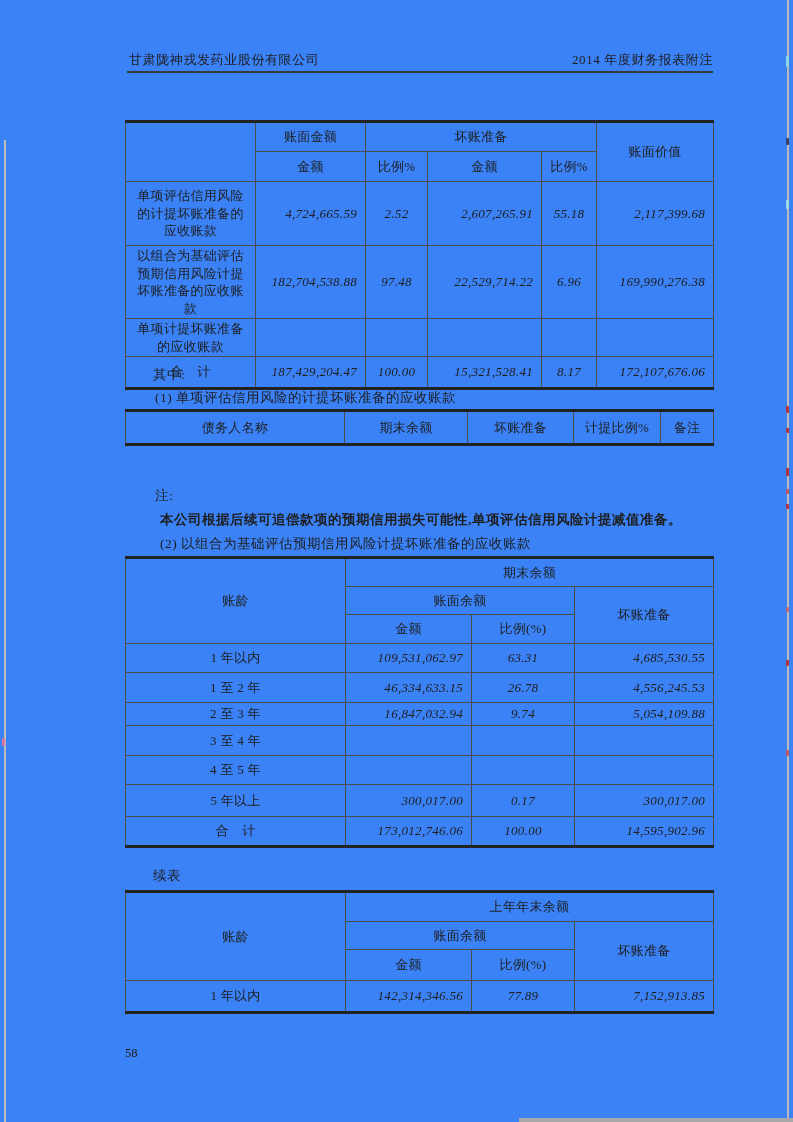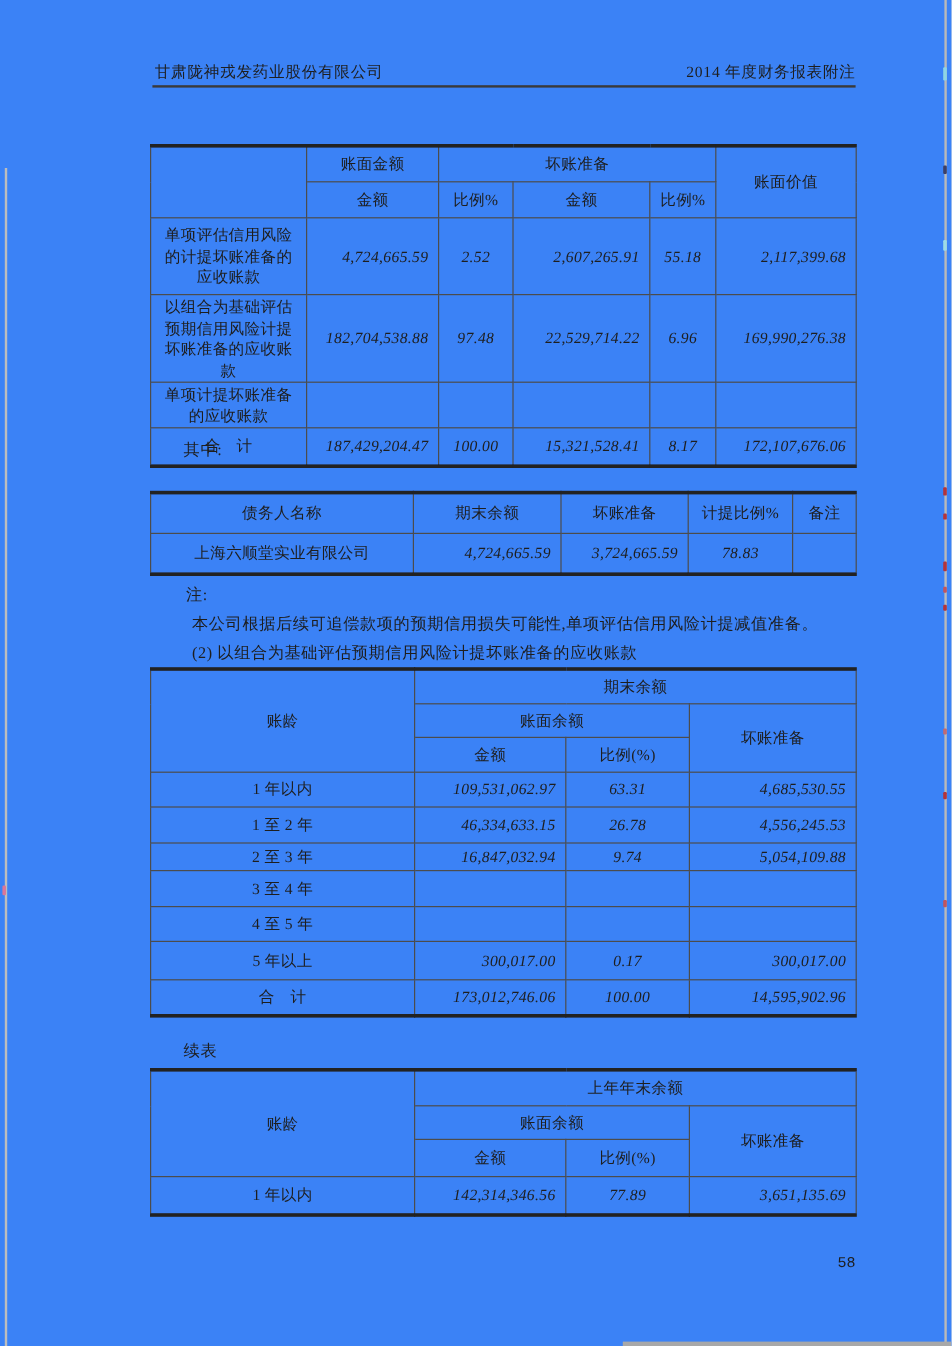--- a/index.html
+++ b/index.html
@@ -23,22 +23,22 @@
   table.t { border-top:3px solid #222; border-bottom:3px solid #222; }
   .ac { text-align:center; } .ar { text-align:right; } .al { text-align:center; }
   .num { letter-spacing:.4px;font-style:italic; }
   tr.h30{height:30px} tr.h29{height:29px} tr.h28{height:28px} tr.h31{height:31px}
   tr.h32{height:32px} tr.h33{height:23px} tr.h34{height:34px} tr.h38{height:38px}
   tr.h64{height:64px} tr.h70{height:70px}
   .lblcell { line-height:1.35; padding:3px 4px 3px 7px; }
 
   
   .line { position:absolute; font-size:13.5px; letter-spacing:.5px; white-space:nowrap; }
-  .pagenum { position:absolute; top:1046px; left:125px; width:588px; text-align:right;
-             font-size:12.5px; font-family:Liberation Mono, monospace; }
+  .pagenum { position:absolute; top:1046px; left:125px; width:588px; text-align:left;
+             font-size:12.5px; font-family:Liberation Serif, serif; }
 
   
   .edge-l { position:absolute; left:4px; top:140px; bottom:0; width:2px; background:#bdbdbd; }
   .edge-r { position:absolute; left:787px; top:0; bottom:0; width:2px; background:#b9b9b9; }
   .mark { position:absolute; width:3px; border-radius:1px; }
   .bottom-sliver { position:absolute; left:519px; bottom:0; width:274px; height:4px; background:#a8a8a8; }
 </style>
 </head>
 <body>
 
@@ -101,49 +101,43 @@
       <td class="ar num">187,429,204.47</td>
       <td class="ac num">100.00</td>
       <td class="ar num">15,321,528.41</td>
       <td class="ac num">8.17</td>
       <td class="ar num">172,107,676.06</td>
     </tr>
   </tbody>
     </table>
 
   <div class="line" style="top:366px; left:153px;">其中:</div>
+  <div class="line" style="top:389px; left:155px;">(1) 单项评估信用风险的计提坏账准备的应收账款</div>
 
   <table class="t" style="top:409px;">
     <colgroup>
         <col style="width:219px">
         <col style="width:123px">
         <col style="width:106px">
         <col style="width:87px">
         <col style="width:53px">
       </colgroup>
     <tbody>
         <tr class="h34">
       <th class="ac">债务人名称</th>
       <th class="ac">期末余额</th>
       <th class="ac">坏账准备</th>
       <th class="ac">计提比例%</th>
       <th class="ac">备注</th>
     </tr>
-    <tr class="h34">
-      <td class="al">上海六顺堂实业有限公司</td>
-      <td class="ar num">4,724,665.59</td>
-      <td class="ar num">3,724,665.59</td>
-      <td class="ac num">78.83</td>
-      <td class="ac"></td>
-    </tr>
   </tbody>
     </table>
 
   <div class="line" style="top:487px; left:155px;">注:</div>
-  <div class="line" style="top:511px; left:160px;">本公司根据后续可追偿款项的预期信用损失可能性,单项评估信用风险计提减值准备。</div>
+  <div class="line" style="top:511px; left:160px;font-weight:bold;">本公司根据后续可追偿款项的预期信用损失可能性,单项评估信用风险计提减值准备。</div>
   <div class="line" style="top:535px; left:160px;">(2) 以组合为基础评估预期信用风险计提坏账准备的应收账款</div>
 
   <table class="t" style="top:556px;">
     <colgroup>
         <col style="width:220px">
         <col style="width:126px">
         <col style="width:103px">
         <col style="width:139px">
       </colgroup>
     <tbody>
@@ -223,21 +217,21 @@
       <th class="ac" rowspan="2">坏账准备</th>
     </tr>
     <tr class="h31">
       <th class="ac">金额</th>
       <th class="ac">比例(%)</th>
     </tr>
     <tr class="h32">
       <td class="al">1 年以内</td>
       <td class="ar num">142,314,346.56</td>
       <td class="ac num">77.89</td>
-      <td class="ar num">3,651,135.69</td>
+      <td class="ar num">7,152,913.85</td>
     </tr>
   </tbody>
     </table>
 
   <div class="pagenum">58</div>
 
   <div class="edge-l"></div>
   <div class="edge-r"></div>
   <div class="mark" style="left:2px; top:738px; height:8px; background:#d9779a;"></div>
   <div class="mark" style="left:786px; top:56px; height:11px; background:#8fd6e4;"></div>

